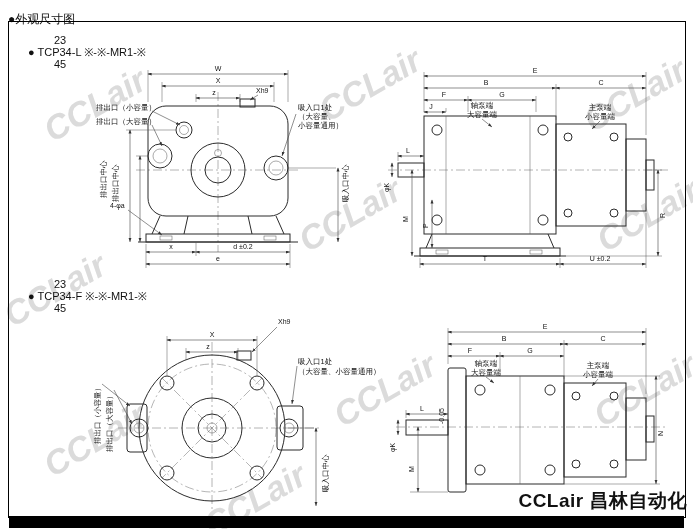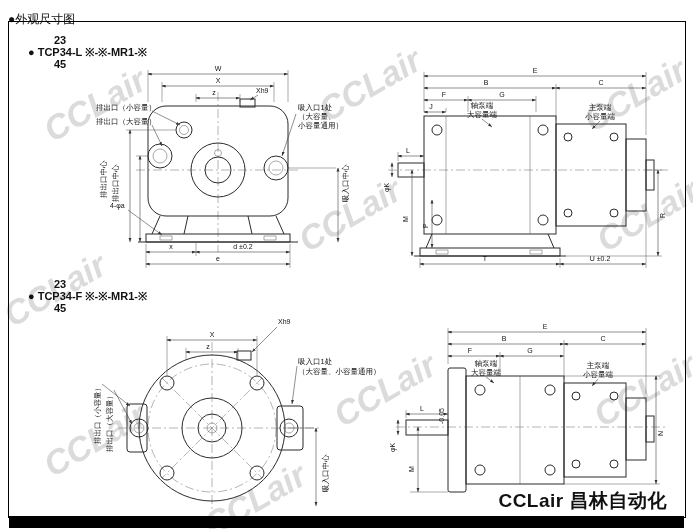--- a/index.html
+++ b/index.html
@@ -2,23 +2,23 @@
 <html><head>
 <meta charset="utf-8">
 <style>
   html,body{margin:0;padding:0;}
   body{
     width:693px;height:529px;position:relative;overflow:hidden;
     background:#ffffff;font-family:"Liberation Sans",sans-serif;color:#111;
   }
   .title{position:absolute;left:8px;top:11px;font-size:12px;}
   .frame{position:absolute;left:8px;top:21px;width:676px;height:495px;border:1px solid #000;}
-  .model-block{position:absolute;font-size:11px;line-height:12px;white-space:nowrap;font-weight:bold;}
+  .model-block{position:absolute;font-size:11px;line-height:12px;white-space:nowrap;}
   .model-block .indent{padding-left:26px;}
-  .logo{position:absolute;right:26px;top:488px;font-size:19px;font-weight:bold;letter-spacing:.5px;}
+  .logo{position:absolute;right:6px;top:488px;font-size:19px;font-weight:bold;letter-spacing:.5px;}
   .bar{position:absolute;left:9px;top:516px;width:675px;height:12px;background:#000;}
   .wm{position:absolute;font-size:34px;font-weight:bold;font-style:italic;color:#8a8a8a;
       opacity:.30;transform:translate(-50%,-50%) rotate(-30deg);white-space:nowrap;pointer-events:none;}
   svg{position:absolute;left:0;top:0;}
   .ln{stroke:#2b2b2b;stroke-width:1;fill:none;}
   .th{stroke:#555;stroke-width:.5;fill:none;}
   .dim{stroke:#444;stroke-width:.6;fill:none;}
   .cl{stroke:#777;stroke-width:.55;fill:none;stroke-dasharray:9 3 2 3;}
   text.t{font-family:"Liberation Sans",sans-serif;font-size:7px;fill:#111;stroke:none;}
   text.tc{font-family:"Liberation Sans",sans-serif;font-size:7.5px;fill:#111;stroke:none;}

